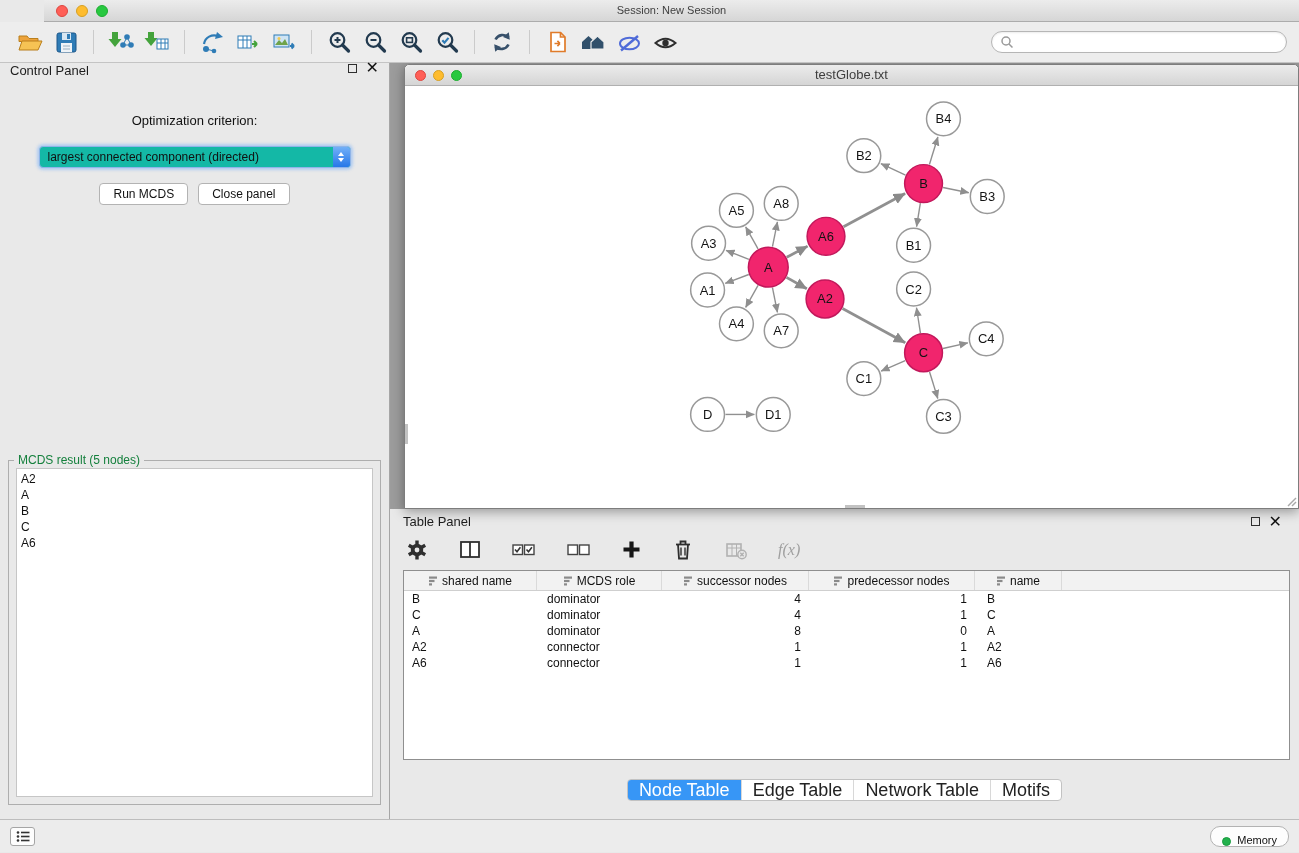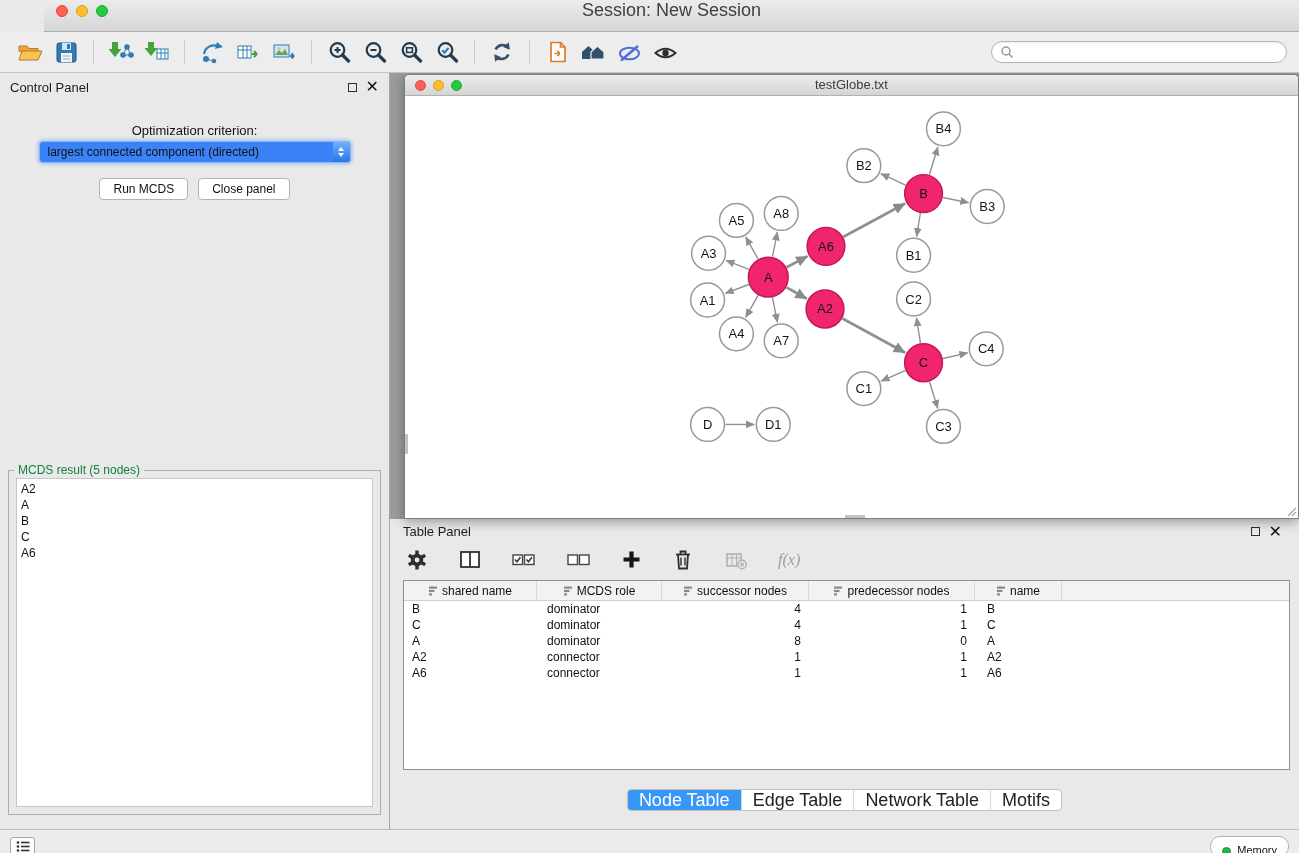--- a/index.html
+++ b/index.html
@@ -4,23 +4,23 @@
 <style>
   * { margin:0; padding:0; box-sizing:border-box; }
   html,body { background:#fff; }
   .app {
     position:relative; width:1299px; height:853px; overflow:hidden;
     font-family:"Liberation Sans","DejaVu Sans",sans-serif; font-size:13px; color:#222;
     background:#e9e9e9; user-select:none;
   }
   
   .titlebar {
-    height:32px; background:linear-gradient(#ececec,#d6d6d6);
+    height:22px; background:linear-gradient(#ececec,#d6d6d6);
     border-bottom:1px solid #acacac; position:relative;
-    text-align:center; line-height:21px; font-size:18px; color:#3f3f3f;margin-left:44px;
+    text-align:center; line-height:21px; font-size:11px; color:#3f3f3f;margin-left:44px;
   }
   .traffic { position:absolute; left:12px; top:5px; display:flex; gap:8px; }
   .light { width:12px; height:12px; border-radius:50%; }
   .light.red    { background:#ff5f57; border:1px solid #dd4640; }
   .light.yellow { background:#febc2e; border:1px solid #d7a022; }
   .light.green  { background:#28c840; border:1px solid #1dad30; }
   
   .toolbar {
     height:41px; background:#ededed; border-bottom:1px solid #c4c4c4;
     display:flex; align-items:center; padding:0 12px;
@@ -34,35 +34,35 @@
     padding:0 8px; box-shadow:inset 0 1px 2px rgba(0,0,0,.08);
   }
   .searchbox input { flex:1; border:none; outline:none; background:transparent; font-size:12px; margin-left:5px; font-family:inherit; }
   
   .content { display:flex; height:756px; }
   
   .control-panel {
     width:390px; background:#e9e9e9; border-right:1px solid #a6a6a6;
     display:flex; flex-direction:column;
   }
-  .panel-header { height:28px; display:flex; align-items:center; padding:0 10px; font-size:13px; color:#1d1d1d;gap:37px; }
+  .panel-header { height:28px; display:flex; align-items:flex-start; padding:0 10px; font-size:13px; color:#1d1d1d;gap:37px; }
   .win-controls { margin-left:auto; display:flex; align-items:center; gap:9px; }
   .float-btn { width:9px; height:9px; border:1.5px solid #2e2e2e; background:transparent; }
   .close-btn { font-size:16px; font-weight:bold; color:#111; line-height:10px; }
   .cp-tabs { display:flex; justify-content:center; margin-top:2px; }
   .tab {
     border:1px solid #adadad; background:#fdfdfd; color:#222;
     padding:2px 12px; font-size:12px; margin-left:-1px; line-height:15px;
   }
   .tab:first-child { border-radius:4px 0 0 4px; margin-left:0; }
   .tab:last-child  { border-radius:0 4px 4px 0; }
   .tab.active { background:#3796f6; border-color:#2a7cd8; color:#fff; }
   .opt-label { text-align:center; margin-top:22px; font-size:13px; color:#111; }
   .combo {
-    width:312px; height:22px; margin:3px auto 0; background:#3b82f6;
+    width:312px; height:22px; margin:18px auto 0; background:#14b8a6;
     border:1px solid #8fb4e8; border-radius:4px; display:flex; align-items:center;
     box-shadow:0 0 3px 2px rgba(110,170,250,.45);
   }
   .combo-text { flex:1; font-size:12px; padding:0 8px; white-space:nowrap; overflow:hidden; color:#111; }
   .combo-stepper {
     width:17px; height:20px; border-radius:0 3px 3px 0;
     background:linear-gradient(#72b0f8,#2677e8);
     display:flex; flex-direction:column; align-items:center; justify-content:center; gap:2px;
   }
   .tri-up   { width:0; height:0; border-left:3.5px solid transparent; border-right:3.5px solid transparent; border-bottom:4px solid #fff; }

